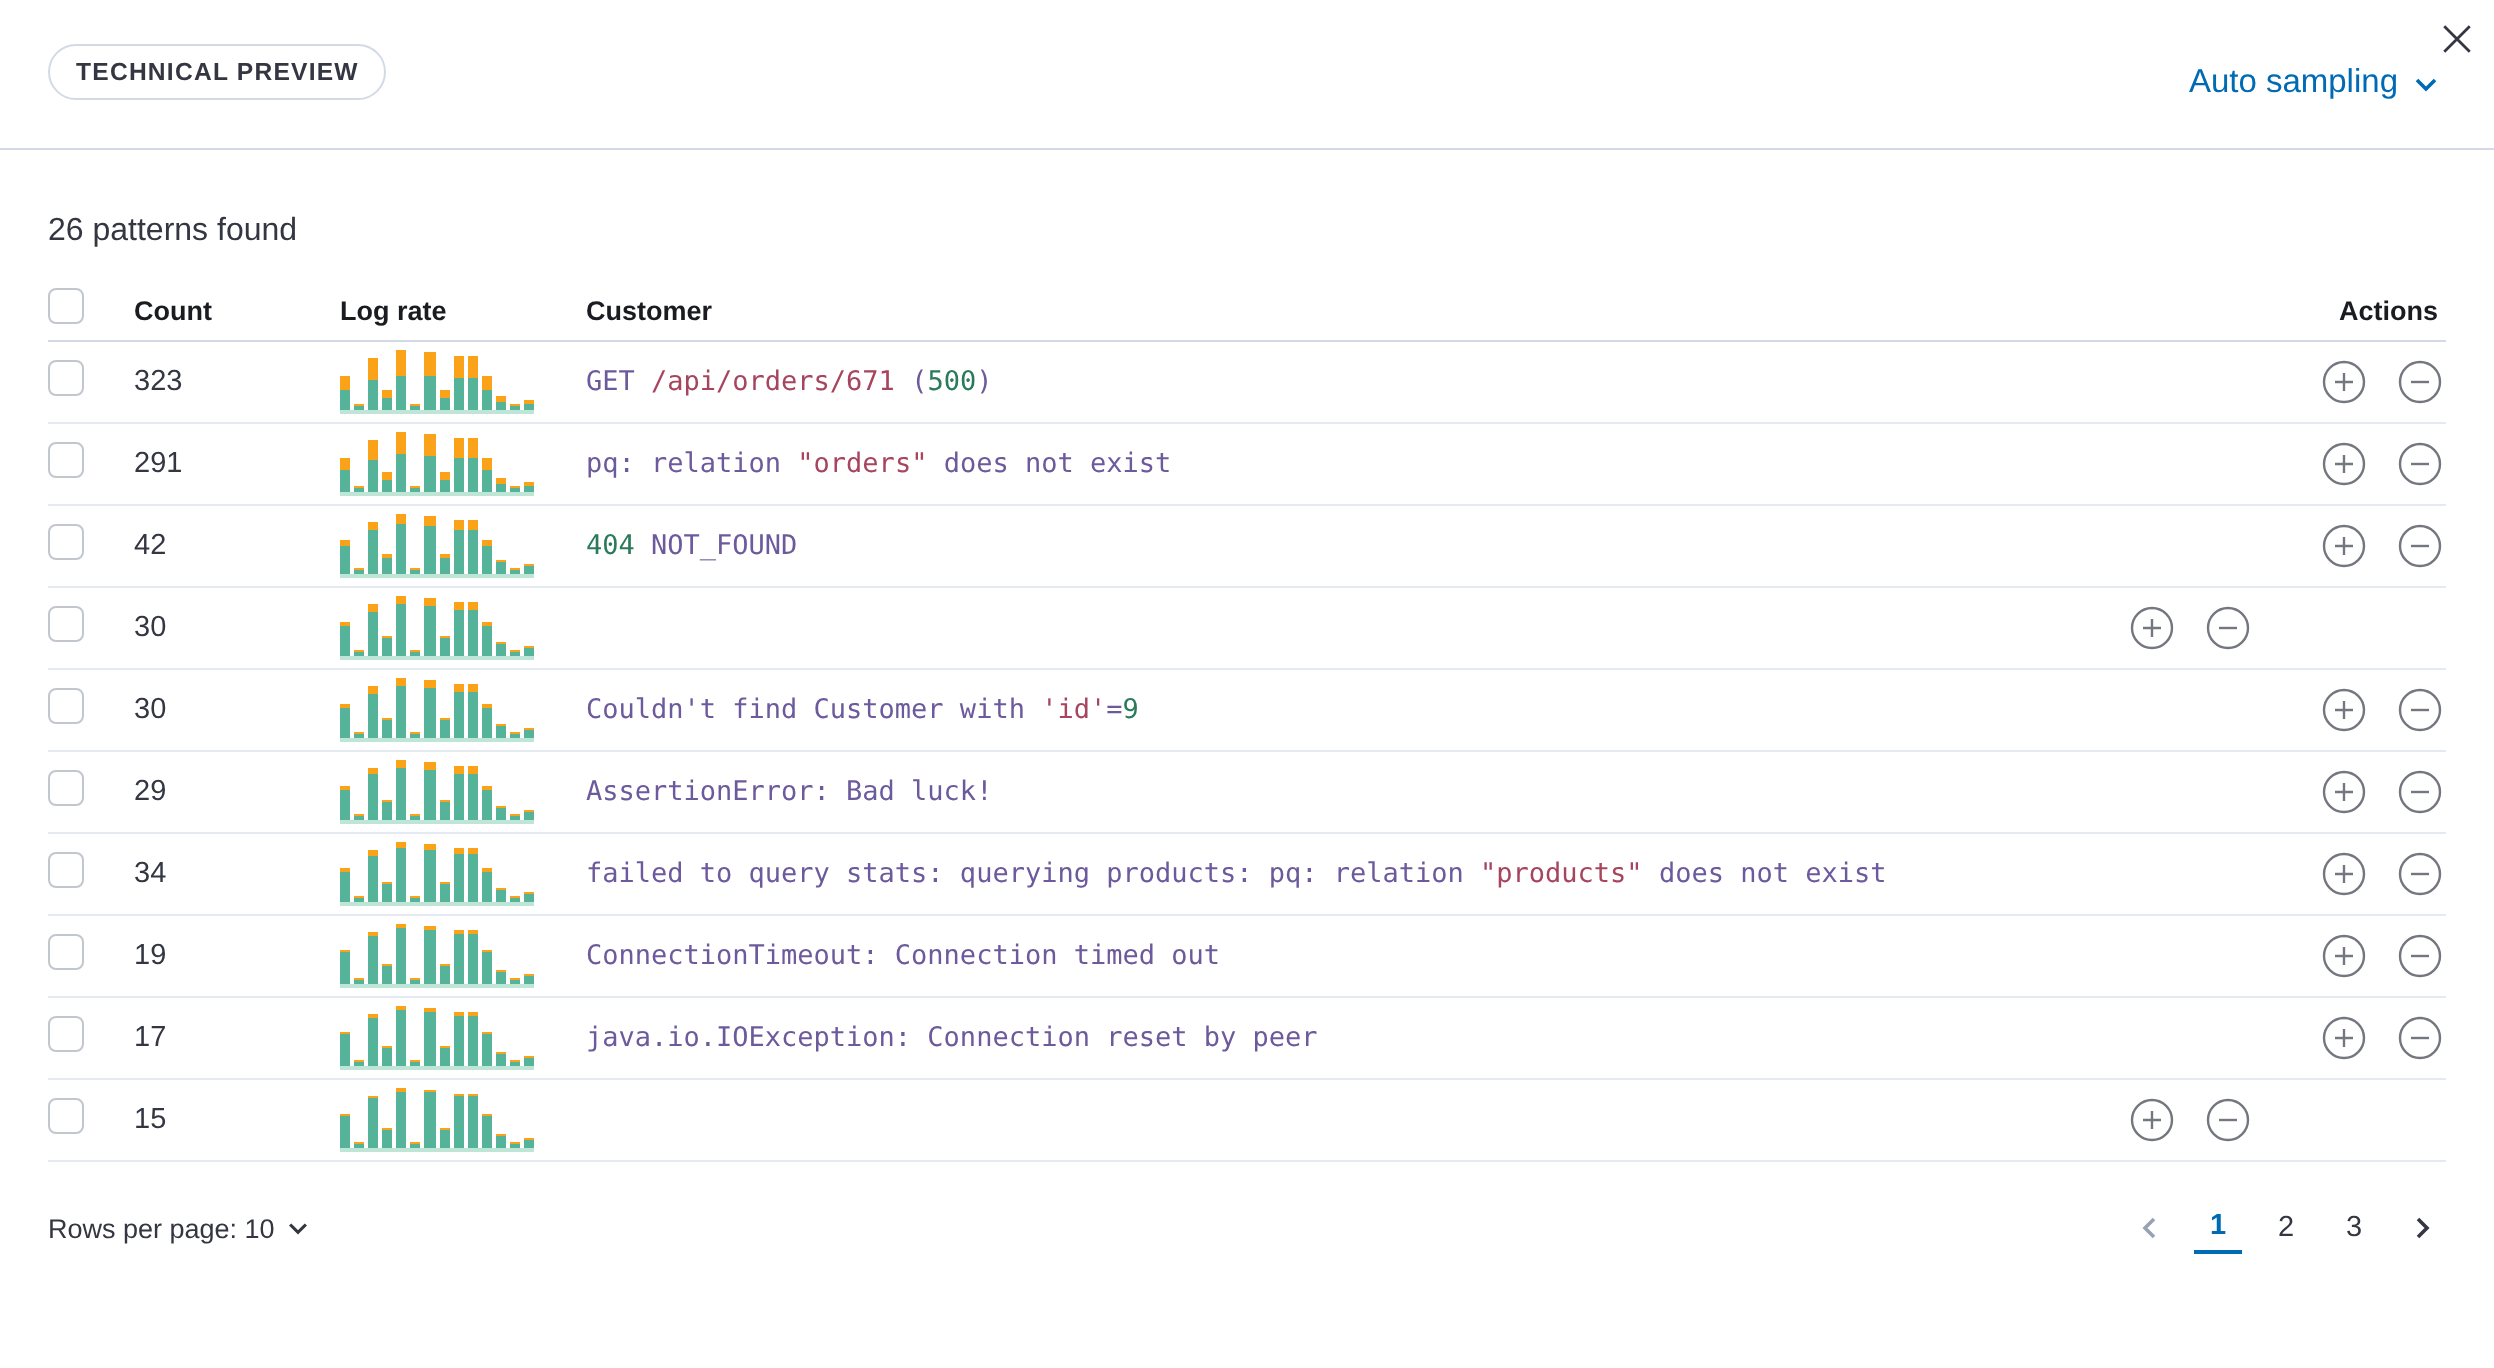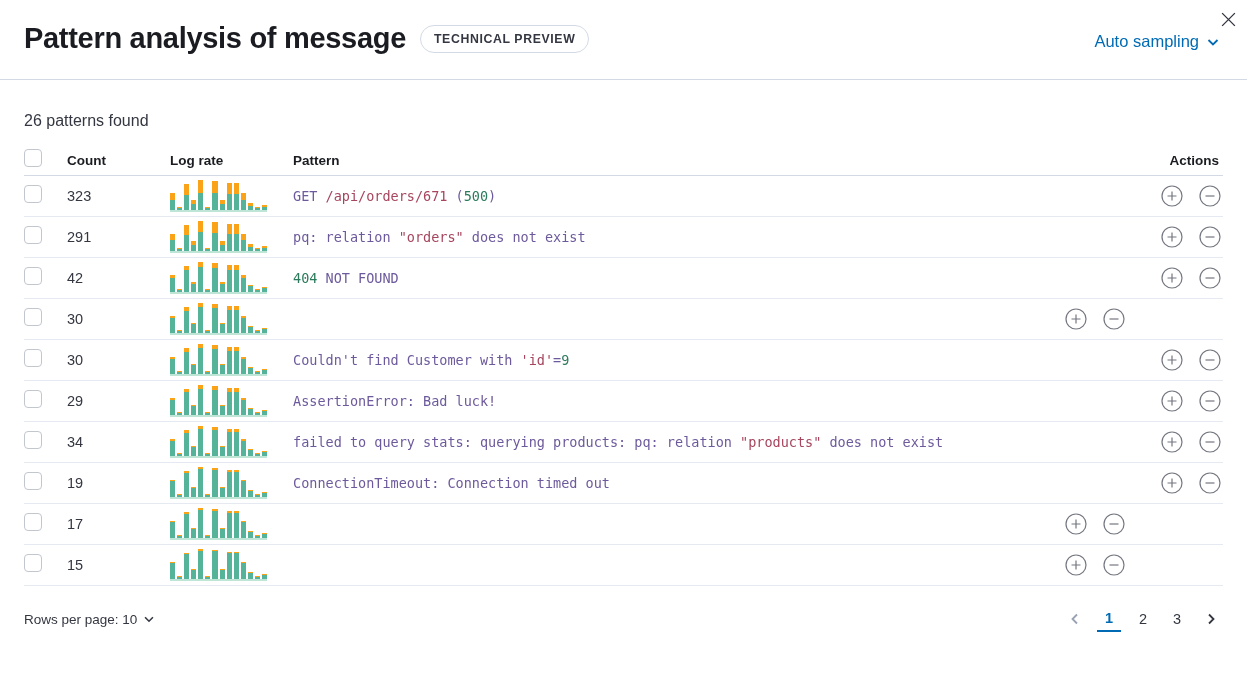--- a/index.html
+++ b/index.html
@@ -68,42 +68,41 @@
 
 <div class="flyout">
 
   <button class="close-btn">
     <svg width="17" height="17" viewBox="0 0 16 16" fill="none" stroke="#343741" stroke-width="1.3">
         <path d="M2 2l12 12M14 2L2 14"></path>
       </svg>
   </button>
 
   <div class="hdr">
-    <span class="title">Pattern analysis of message</span>
     <span class="badge">TECHNICAL PREVIEW</span>
   </div>
 
   <button class="sampling">
     <span>Auto sampling</span>
     <svg width="16" height="16" viewBox="0 0 16 16" fill="none" stroke="#006bb4" stroke-width="1.8">
         <path d="M3.5 6l4.5 4.5L12.5 6"></path>
       </svg>
   </button>
 
   <div class="hdr-divider"></div>
 
   <div class="content">
     <div class="summary">26 patterns found</div>
 
     <div class="ptable">
       <div class="thead-row">
         <div><span class="checkbox"></span></div>
         <div class="th">Count</div>
         <div class="th">Log rate</div>
-        <div class="th">Pattern</div>
+        <div class="th">Customer</div>
         <div class="th th-actions">Actions</div>
       </div>
       <div id="tbody">
   <div class="trow">
     <div><span class="checkbox"></span></div>
     <div class="c-count">323</div>
     <div>
               <div class="spark">
                 <div class="bar">
                   <div class="o" style="height: 7px; background: rgb(250, 163, 24);"></div>
@@ -795,20 +794,21 @@
                 <div class="bar">
                   <div class="o" style="height: 1px; background: rgb(250, 163, 24);"></div>
                   <div class="g" style="height: 2px; background: rgb(84, 179, 153);"></div>
                 </div>
                 <div class="bar">
                   <div class="o" style="height: 1px; background: rgb(250, 163, 24);"></div>
                   <div class="g" style="height: 4px; background: rgb(84, 179, 153);"></div>
                 </div>
               </div>
             </div>
+    <div class="c-example"><span class="tk-purple">java.io.IOException: Connection reset by peer</span></div>
     <div class="c-actions">
       <button class="icon-btn">
         <svg width="22" height="22" viewBox="0 0 22 22" fill="none" stroke="#757780" stroke-width="1.2">
                   <circle cx="11" cy="11" r="10"></circle>
                   <path d="M11 6.5v9M6.5 11h9"></path>
                 </svg>
       </button>
       <button class="icon-btn">
         <svg width="22" height="22" viewBox="0 0 22 22" fill="none" stroke="#757780" stroke-width="1.2">
                   <circle cx="11" cy="11" r="10"></circle>

